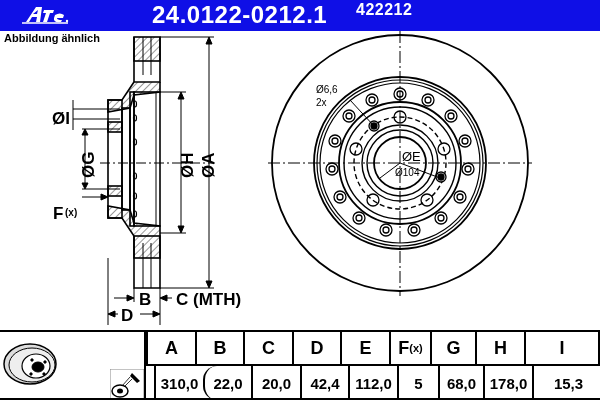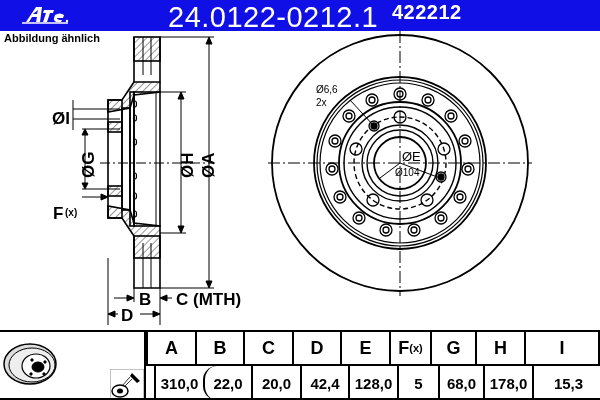--- a/index.html
+++ b/index.html
@@ -1,20 +1,20 @@
 <!DOCTYPE html>
 <html><head>
 <meta charset="utf-8">
 <style>
   html,body{margin:0;padding:0;}
   body{width:600px;height:400px;position:relative;background:#fff;overflow:hidden;font-family:"Liberation Sans",sans-serif;}
   .header{position:absolute;left:0;top:0;width:600px;height:31px;background:#0f0fe6;color:#fff;}
   .logo{position:absolute;left:20px;top:3px;width:52px;height:24px;}
-  .part-no{position:absolute;left:152px;top:1px;font-size:29px;font-weight:normal;letter-spacing:0.5px;margin-left:16px;}
-  .ref-no{position:absolute;left:392px;top:1px;font-size:20px;font-weight:bold;letter-spacing:0.5px;}
+  .part-no{position:absolute;left:152px;top:1px;font-size:24px;font-weight:bold;letter-spacing:0.5px;}
+  .ref-no{position:absolute;left:356px;top:1px;font-size:16px;font-weight:bold;letter-spacing:0.5px;}
   .note{position:absolute;left:4px;top:32px;font-size:11px;font-weight:bold;line-height:13px;color:#000;}
   .drawing{position:absolute;left:0;top:31px;}
   .table{position:absolute;left:0;top:330px;width:600px;height:70px;border-top:2px solid #000;box-sizing:border-box;}
   .img-cell{position:absolute;left:0;top:0;width:146px;height:68px;border-right:2px solid #000;box-sizing:border-box;}
   .cell{position:absolute;box-sizing:border-box;border-left:2px solid #000;display:flex;align-items:center;justify-content:center;font-weight:bold;color:#000;}
   .hdr{top:0;height:34px;font-size:18px;border-bottom:2px solid #000;}
   .val{top:34px;height:34px;font-size:15px;margin-left:8px;}
   .sub{font-size:11px;}
   .bottom-line{position:absolute;left:0;top:398px;width:600px;height:2px;background:#000;}
 </style>
@@ -253,19 +253,19 @@
       <span>H</span>
     </div>
   <div class="cell hdr" style="left:524px;width:76px;border-right:2px solid #000;">
       <span>I</span>
     </div>
 
   <div class="cell val" style="left:146px;width:49px;">310,0</div>
   <div class="cell val" style="left:195px;width:48px;border-radius:14px;">22,0</div>
   <div class="cell val" style="left:243px;width:49px;text-align:center;">20,0</div>
   <div class="cell val" style="left:292px;width:48px;">42,4</div>
-  <div class="cell val" style="left:340px;width:49px;">128,0</div>
+  <div class="cell val" style="left:340px;width:49px;">112,0</div>
   <div class="cell val" style="left:389px;width:41px;">5</div>
   <div class="cell val" style="left:430px;width:45px;">68,0</div>
   <div class="cell val" style="left:475px;width:49px;">178,0</div>
   <div class="cell val" style="left:524px;width:73px;border-right:2px solid #84cc16;">15,3</div>
 </div>
 <div class="bottom-line"></div>
 
 </body></html>

